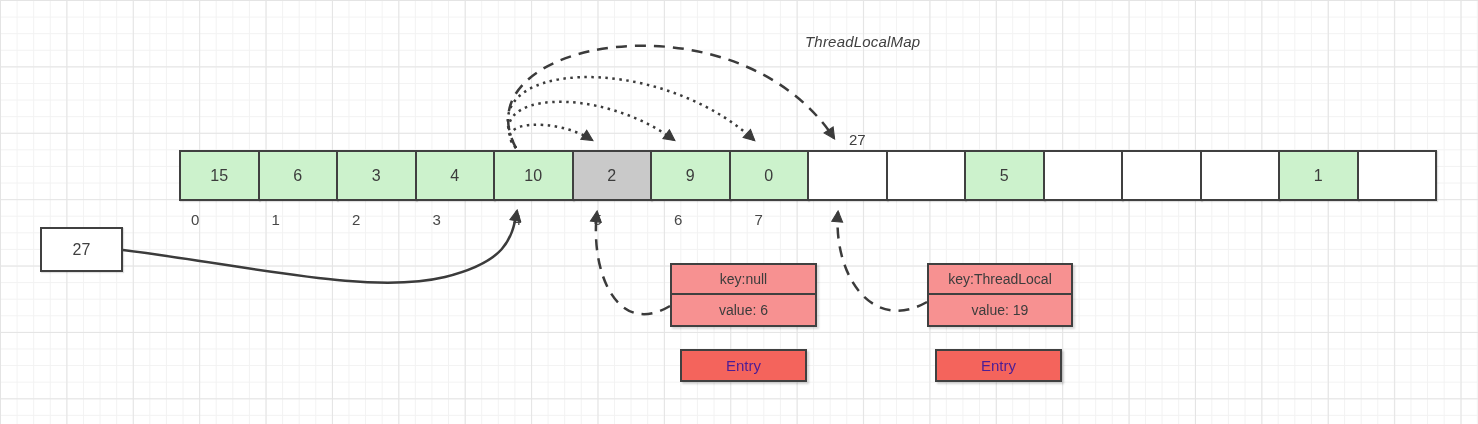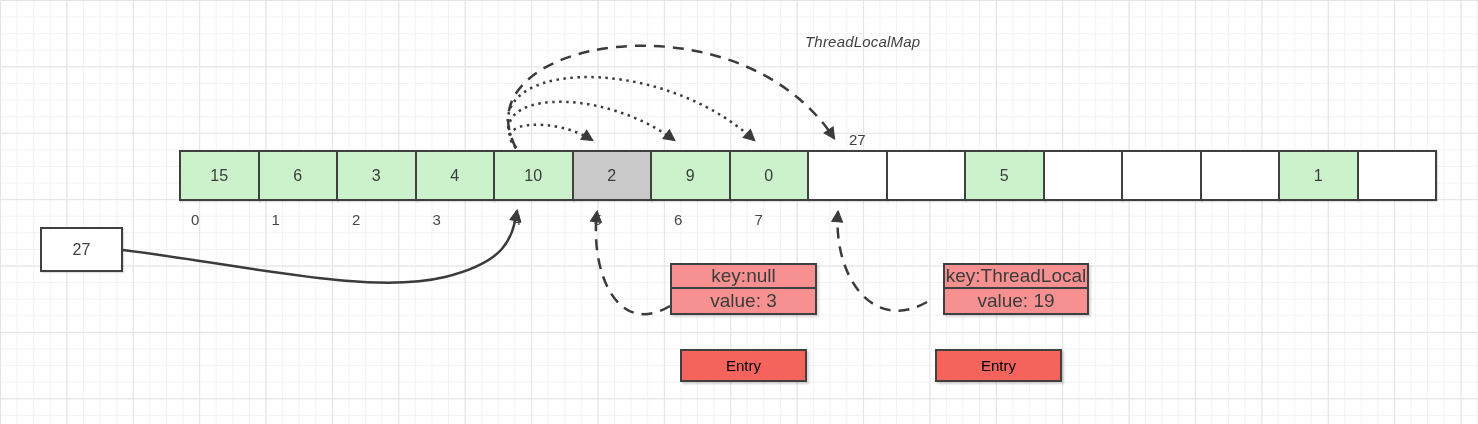--- a/index.html
+++ b/index.html
@@ -73,34 +73,34 @@
     box-shadow: 1px 1px 1px rgba(0,0,0,0.12);
   }
   .kv-box {
     position: absolute;
     width: 147px;
     border: 2px solid #404040;
     background: #f79191;
     box-shadow: 2px 2px 2px rgba(0,0,0,0.15);
   }
   .kv-row {
-    height: 24px;
+    height: 30px;
     display: flex; align-items: center; justify-content: center;
-    font-size: 19px;
+    font-size: 14px;
     color: #3c3c3c;
   }
   .kv-row.key { border-bottom: 2px solid #404040; }
   .entry-tab {
     position: absolute;
     width: 127px; height: 33px;
     border: 2px solid #404040;
     background: #f4645c;
     display: flex; align-items: center; justify-content: center;
     font-size: 15px;
-    color: #000000;
+    color: #4c1d95;
     box-shadow: 2px 2px 2px rgba(0,0,0,0.18);
   }
   svg.overlay {
     position: absolute;
     left: 0; top: 0;
     pointer-events: none;
   }
 </style>
 </head>
 <body>
@@ -138,25 +138,25 @@
       <div class="index-label">6</div>
       <div class="index-label">7</div>
     </div>
 
   <div class="hash-label">27</div>
 
   <div class="value-box">27</div>
 
   <div class="kv-box" style="left:670px; top:263px;">
     <div class="kv-row key">key:null</div>
-    <div class="kv-row">value: 3</div>
+    <div class="kv-row">value: 6</div>
   </div>
   <div class="entry-tab" style="left:680px; top:349px;">Entry</div>
 
-  <div class="kv-box" style="left:927px; top:263px; width:146px;margin-left:16px;">
+  <div class="kv-box" style="left:927px; top:263px; width:146px;">
     <div class="kv-row key">key:ThreadLocal</div>
     <div class="kv-row">value: 19</div>
   </div>
   <div class="entry-tab" style="left:935px; top:349px;">Entry</div>
 
   <svg class="overlay" width="1478" height="424" viewBox="0 0 1478 424">
     <defs>
       <marker id="arrow" viewBox="0 0 12 12" markerWidth="13" markerHeight="13" refX="10" refY="6" orient="auto" markerUnits="userSpaceOnUse">
         <path d="M1,1 L11,6 L1,11 Z" fill="#3b3b3b" stroke="#3b3b3b"></path>
       </marker>

